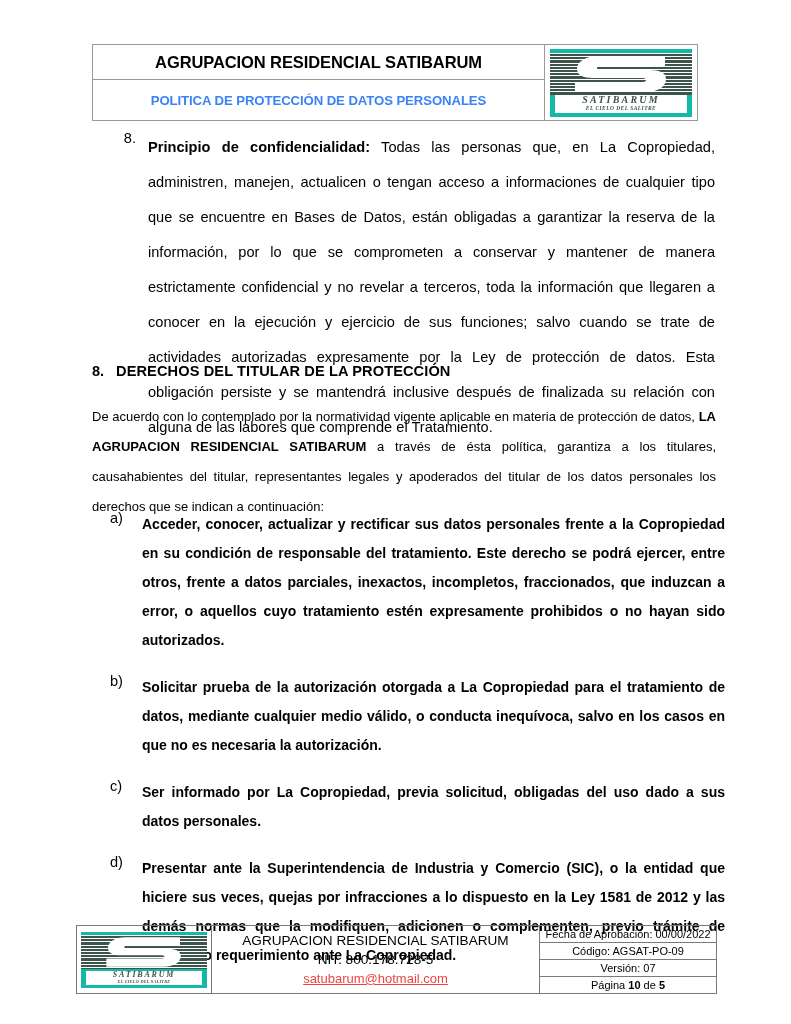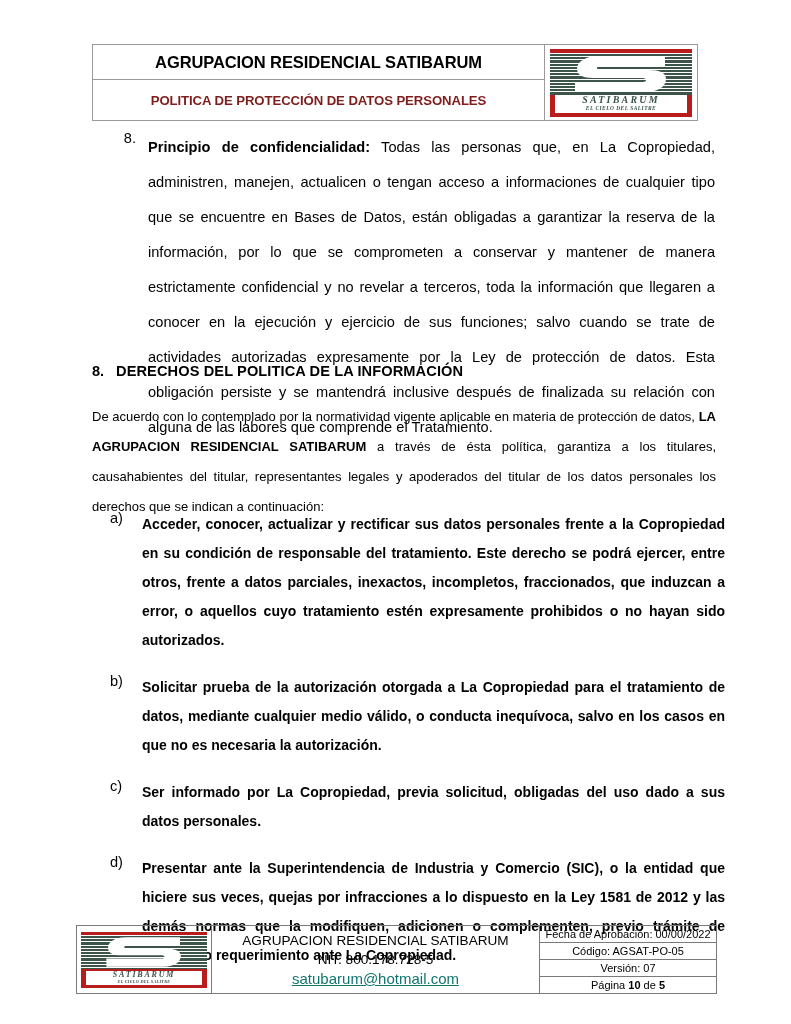--- a/index.html
+++ b/index.html
@@ -49,35 +49,35 @@
   .hdr-title {
     font-size: 16.5px;
     font-weight: bold;
     letter-spacing: -0.1px;
     color: #000;
   }
   .hdr-sub {
     font-size: 13.2px;
     font-weight: bold;
     letter-spacing: -0.1px;
-    color: #7f1d1d;
+    color: #3b82f6;
   }
   .hdr-logo-cell {
     width: 152px;
     padding: 3px 4px;
     text-align: center;
     vertical-align: middle;
   }
 
   
   .logo {
     position: relative;
     width: 142px;
     height: 68px;
-    background: #b91c1c;
+    background: #14b8a6;
     margin: 0 auto;
     overflow: hidden;
   }
   .logo .stripes {
     position: absolute;
     left: 0; top: 4px;
     width: 100%;
     height: 42px;
     background: repeating-linear-gradient(
       to bottom,
@@ -248,23 +248,23 @@
   .ft-mid-cell {
     width: 327px;
     text-align: center;
     padding: 3px 4px;
   }
   .ft-mid-line {
     font-size: 13.6px;
     line-height: 19px;
   }
   .ft-mid-link {
-    font-size: 15px;
+    font-size: 13px;
     line-height: 19px;
-    color: #0f766e;
+    color: #ef4444;
     text-decoration: underline;
   }
   .ft-right-cell {
     width: 176px;
     padding: 0;
     vertical-align: top;
   }
   .ft-right-table {
     width: 100%;
     border-collapse: collapse;
@@ -315,21 +315,21 @@
     </table>
 
   <div class="content">
 
     <div class="num-item block-8">
       <span class="marker">8.</span>
       <div class="body-text"><b>Principio de confidencialidad:</b><span> Todas las personas que, en La Copropiedad, administren, manejen, actualicen o tengan acceso a informaciones de cualquier tipo que se encuentre en Bases de Datos, están obligadas a garantizar la reserva de la información, por lo que se comprometen a conservar y mantener de manera estrictamente confidencial y no revelar a terceros, toda la información que llegaren a conocer en la ejecución y ejercicio de sus funciones; salvo cuando se trate de actividades autorizadas expresamente por la Ley de protección de datos. Esta obligación persiste y se mantendrá inclusive después de finalizada su relación con alguna de las labores que comprende el Tratamiento.</span></div>
     </div>
 
     <div class="heading-8">
-      <span class="marker">8.</span><span class="htext">DERECHOS DEL POLITICA DE LA INFORMACIÓN</span>
+      <span class="marker">8.</span><span class="htext">DERECHOS DEL TITULAR DE LA PROTECCIÓN</span>
     </div>
 
     <div class="para-intro"><span>De acuerdo con lo contemplado por la normatividad vigente aplicable en materia de protección de datos, </span><b>LA AGRUPACION RESIDENCIAL SATIBARUM</b><span> a través de ésta política, garantiza a los titulares, causahabientes del titular, representantes legales y apoderados del titular de los datos personales los derechos que se indican a continuación:</span></div>
 
     <div class="alpha-list">
       <div class="alpha-item">
         <span class="marker">a)</span>
         <div class="body-text">Acceder, conocer, actualizar y rectificar sus datos personales frente a la Copropiedad en su condición de responsable del tratamiento. Este derecho se podrá ejercer, entre otros, frente a datos parciales, inexactos, incompletos, fraccionados, que induzcan a error, o aquellos cuyo tratamiento estén expresamente prohibidos o no hayan sido autorizados.</div>
       </div>
       <div class="alpha-item">
@@ -368,21 +368,21 @@
         <div class="ft-mid-line">NIT. 800.178.728-5</div>
         <a href="#" class="ft-mid-link">satubarum@hotmail.com</a>
       </td>
       <td class="ft-right-cell">
         <table class="ft-right-table">
           <tbody>
                 <tr>
             <td>Fecha de Aprobación: 00/00/2022</td>
           </tr>
           <tr>
-            <td>Código: AGSAT-PO-05</td>
+            <td>Código: AGSAT-PO-09</td>
           </tr>
           <tr>
             <td>Versión: 07</td>
           </tr>
           <tr>
             <td><span>Página </span><b>10</b><span> de </span><b>5</b></td>
           </tr>
         </tbody>
             </table>
       </td>

